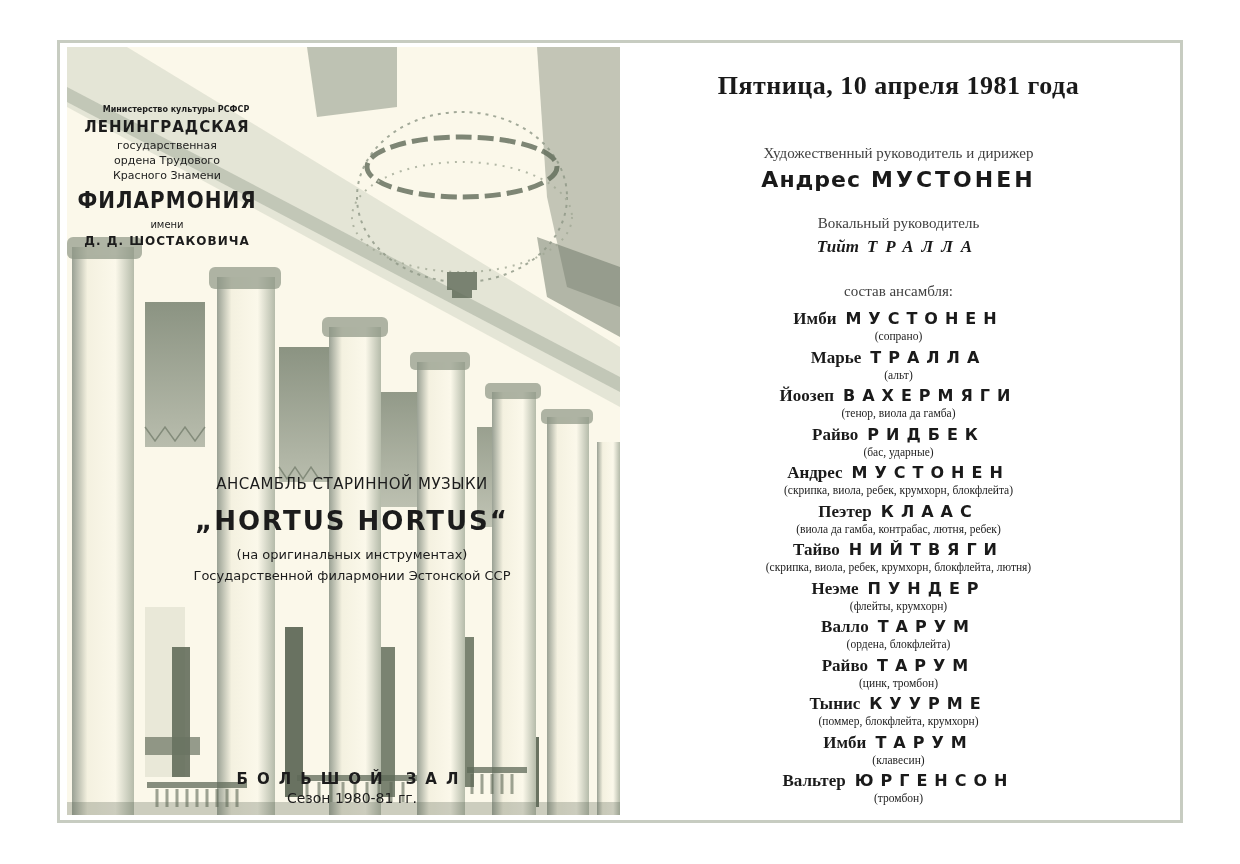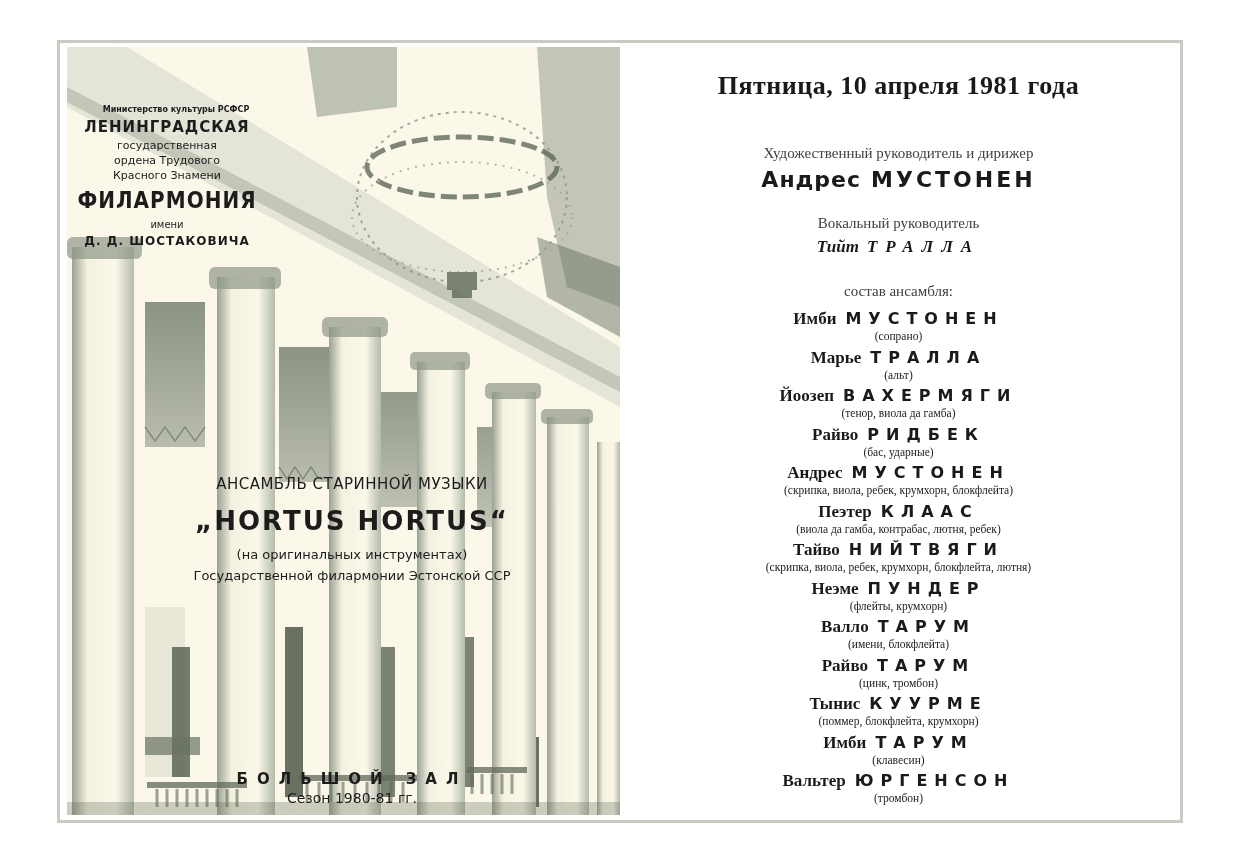--- a/index.html
+++ b/index.html
@@ -200,21 +200,21 @@
     <div class="member">
         <div class="mname"><span class="first">Тайво</span><span class="surname">НИЙТВЯГИ</span></div>
         <div class="mrole">(скрипка, виола, ребек, крумхорн, блокфлейта, лютня)</div>
       </div>
     <div class="member">
         <div class="mname"><span class="first">Неэме</span><span class="surname">ПУНДЕР</span></div>
         <div class="mrole">(флейты, крумхорн)</div>
       </div>
     <div class="member">
         <div class="mname"><span class="first">Валло</span><span class="surname">ТАРУМ</span></div>
-        <div class="mrole">(имени, блокфлейта)</div>
+        <div class="mrole">(ордена, блокфлейта)</div>
       </div>
     <div class="member">
         <div class="mname"><span class="first">Райво</span><span class="surname">ТАРУМ</span></div>
         <div class="mrole">(цинк, тромбон)</div>
       </div>
     <div class="member">
         <div class="mname"><span class="first">Тынис</span><span class="surname">КУУРМЕ</span></div>
         <div class="mrole">(поммер, блокфлейта, крумхорн)</div>
       </div>
     <div class="member">

